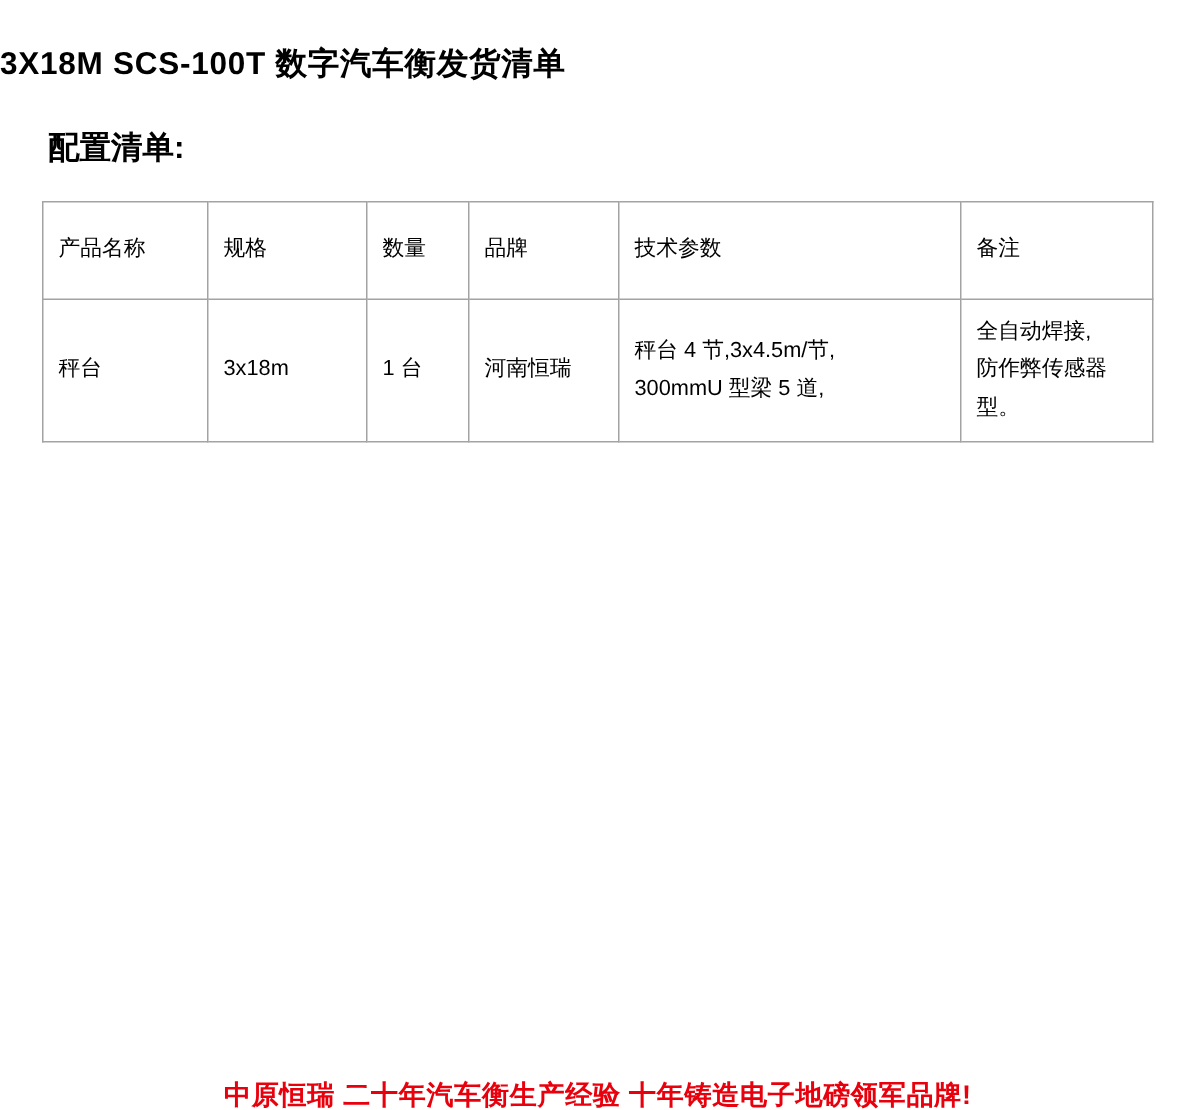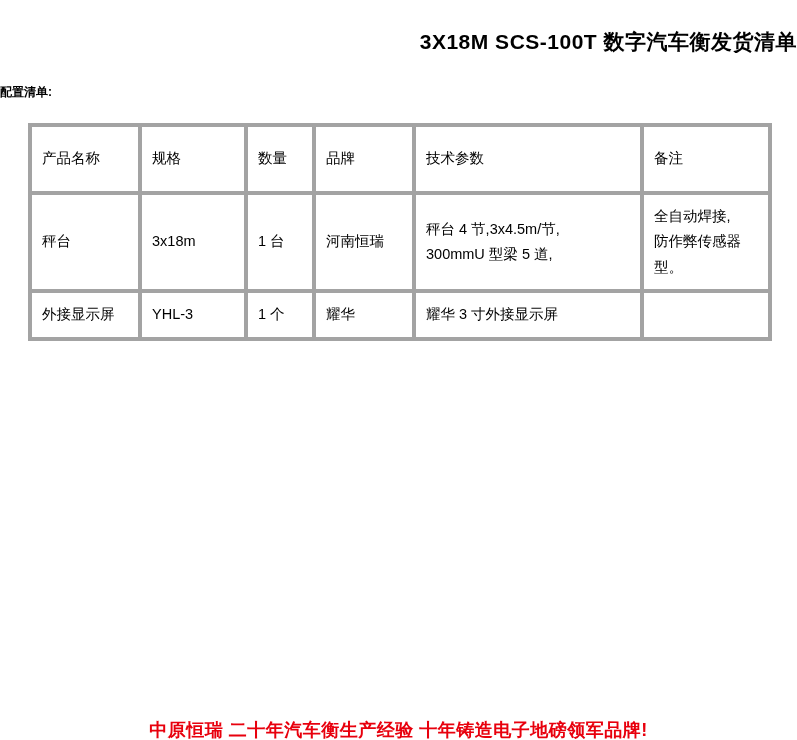--- a/index.html
+++ b/index.html
@@ -14,41 +14,42 @@
     color: #000000;
     overflow: hidden;
   }
   .page {
     position: relative;
     width: 797px;
     height: 740px;
     box-sizing: border-box;
   }
   .doc-title {
-    text-align: right;
+    text-align: left;
     font-size: 21px;
     font-weight: bold;
     letter-spacing: 0.5px;
     margin-top: 28px;
     margin-bottom: 4px;
   }
   .subtitle {
-    font-size: 12px;
+    font-size: 21px;
     font-weight: bold;
     margin-top: 28px;
+    margin-left: 32px;
   }
   table.spec {
     border-collapse: collapse;
     width: 740px;
     margin-left: 28px;
     margin-top: 22px;
     table-layout: fixed;
   }
   table.spec td {
-    border: 4px solid #a3a3a3;
+    border: 1px solid #a3a3a3;
     font-size: 14.5px;
     padding: 9px 8px 9px 10px;
     vertical-align: middle;
     line-height: 1.75;
   }
   .col-name  { width: 110px; }
   .col-spec  { width: 106px; }
   .col-qty   { width: 68px; }
   .col-brand { width: 100px; }
   .col-tech  { width: 228px; }
@@ -117,28 +118,20 @@
         <td class="cell-multiline">
           <span class="lineblock">全自动焊接,</span>
           <span class="lineblock">防作弊传感器</span>
           <span class="lineblock">型。</span>
         </td>
       </tr>
 
 
 
 
-      <tr>
-        <td>外接显示屏</td>
-        <td>YHL-3</td>
-        <td>1 个</td>
-        <td>耀华</td>
-        <td>耀华 3 寸外接显示屏</td>
-        <td></td>
-      </tr>
 
 
 
     </tbody>
   </table>
 
   <div class="footer" style="color: rgb(232, 0, 13);">中原恒瑞 二十年汽车衡生产经验 十年铸造电子地磅领军品牌!</div>
 
 </div>
 

